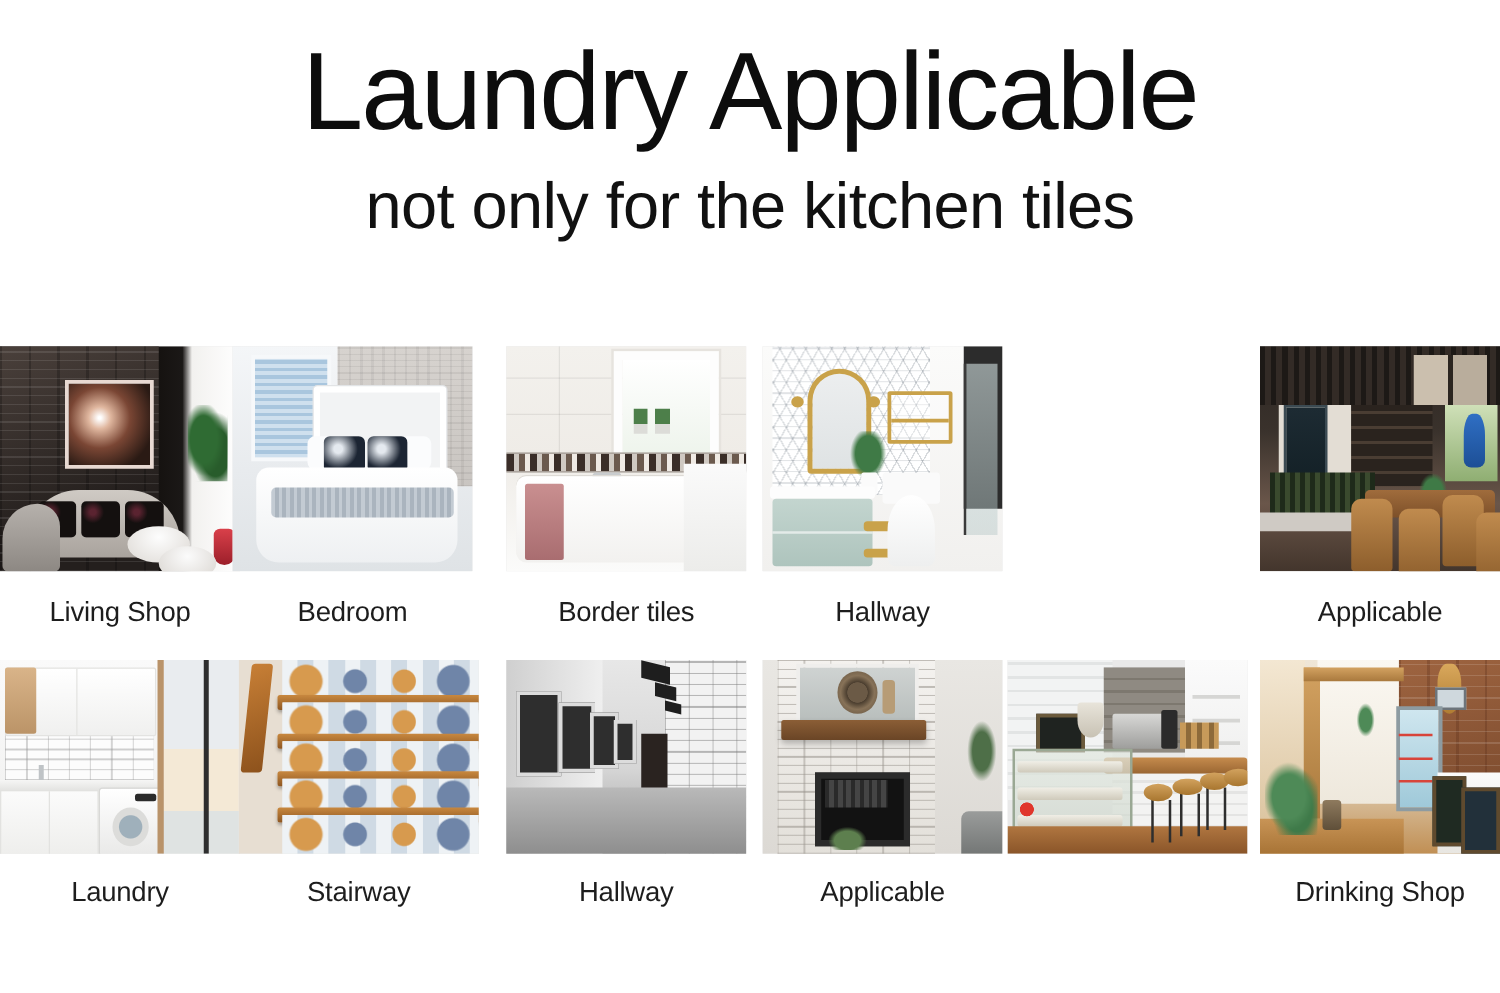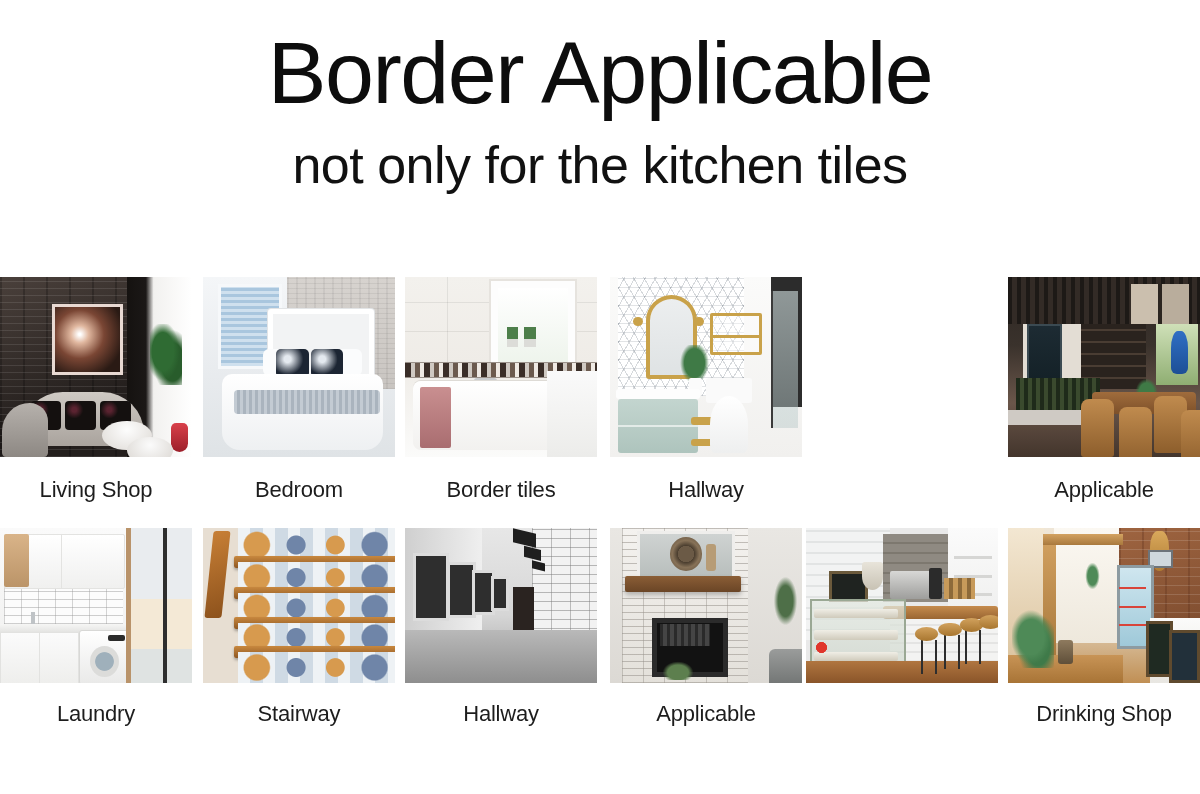--- a/index.html
+++ b/index.html
@@ -372,21 +372,21 @@
   .s-drink .ch2{left:84%;top:66%;width:13%;height:30%;background:#22303a;}
   .s-drink .floor{position:absolute;left:0;bottom:0;width:60%;height:18%;
     background:linear-gradient(180deg,#c89456,#a87436);}
 </style>
 </head>
 <body>
 
 <div class="page">
 
   <div class="headings">
-    <div class="title">Border Applicable</div>
+    <div class="title">Laundry Applicable</div>
     <div class="subtitle">not only for the kitchen tiles</div>
   </div>
 
   <div class="grid">
 
     <div class="row row1">
 
       <div class="card" style="left:0px">
         <div class="thumb">
           <div class="scene s-living">
@@ -399,21 +399,21 @@
             <div class="pillow p2"></div>
             <div class="pillow p3"></div>
             <div class="chair"></div>
             <div class="tbl"></div>
             <div class="tbl2"></div>
           </div>
         </div>
         <div class="caption">Living Shop</div>
       </div>
 
-      <div class="card" style="left:203px">
+      <div class="card" style="left:186px">
         <div class="thumb">
           <div class="scene s-bed">
             <div class="accent"></div>
             <div class="blinds"></div>
             <div class="head"></div>
             <div class="wpil wp1"></div>
             <div class="wpil wp2"></div>
             <div class="pil pl1"></div>
             <div class="pil pl2"></div>
             <div class="mat"></div>
@@ -505,21 +505,21 @@
             <div class="washer"></div>
             <div class="panel"></div>
             <div class="door"></div>
             <div class="win"></div>
             <div class="mull"></div>
           </div>
         </div>
         <div class="caption">Laundry</div>
       </div>
 
-      <div class="card" style="left:203px">
+      <div class="card" style="left:191px">
         <div class="thumb">
           <div class="scene s-stair">
             <div class="rail"></div>
             <div class="step" style="top:0;height:22%">
               <div class="riser"></div>
               <div class="tread" style="bottom:-6px"></div>
             </div>
             <div class="step" style="top:22%;height:20%">
               <div class="riser"></div>
               <div class="tread" style="bottom:-6px"></div>

